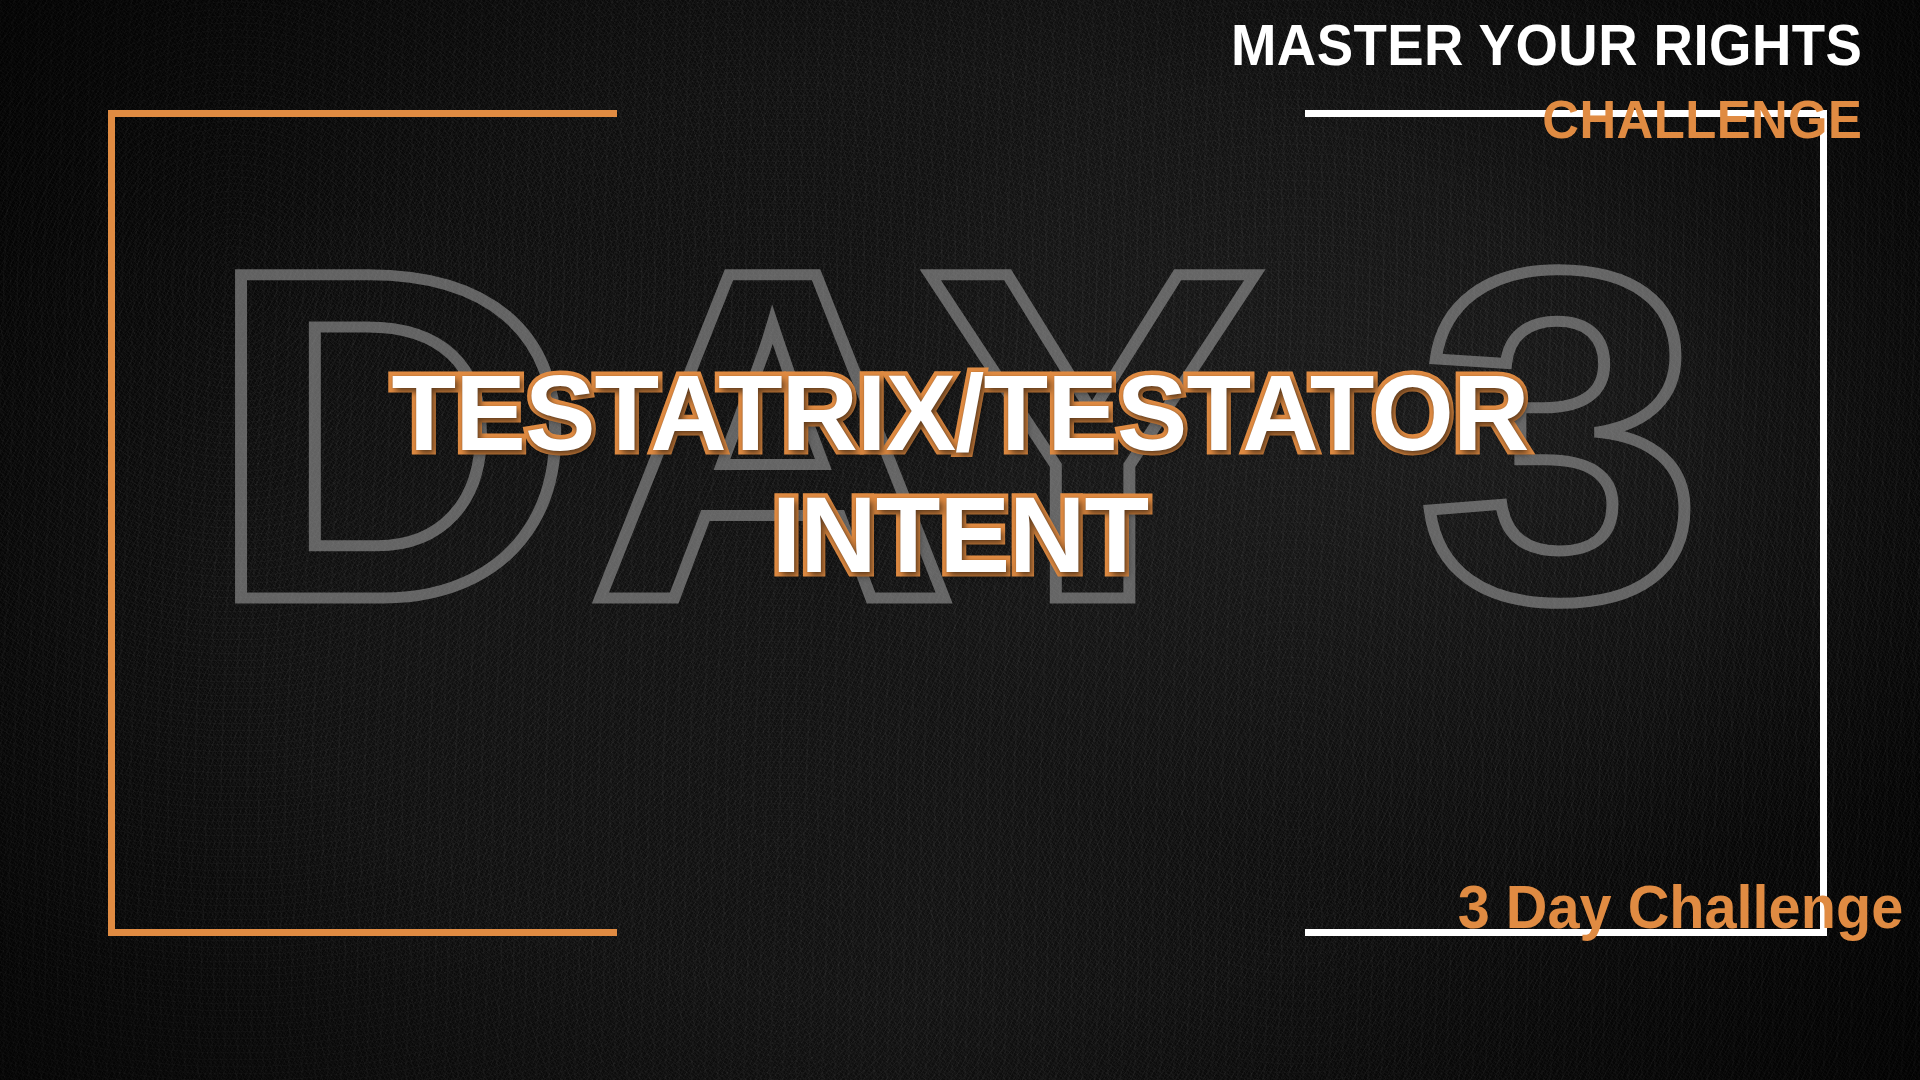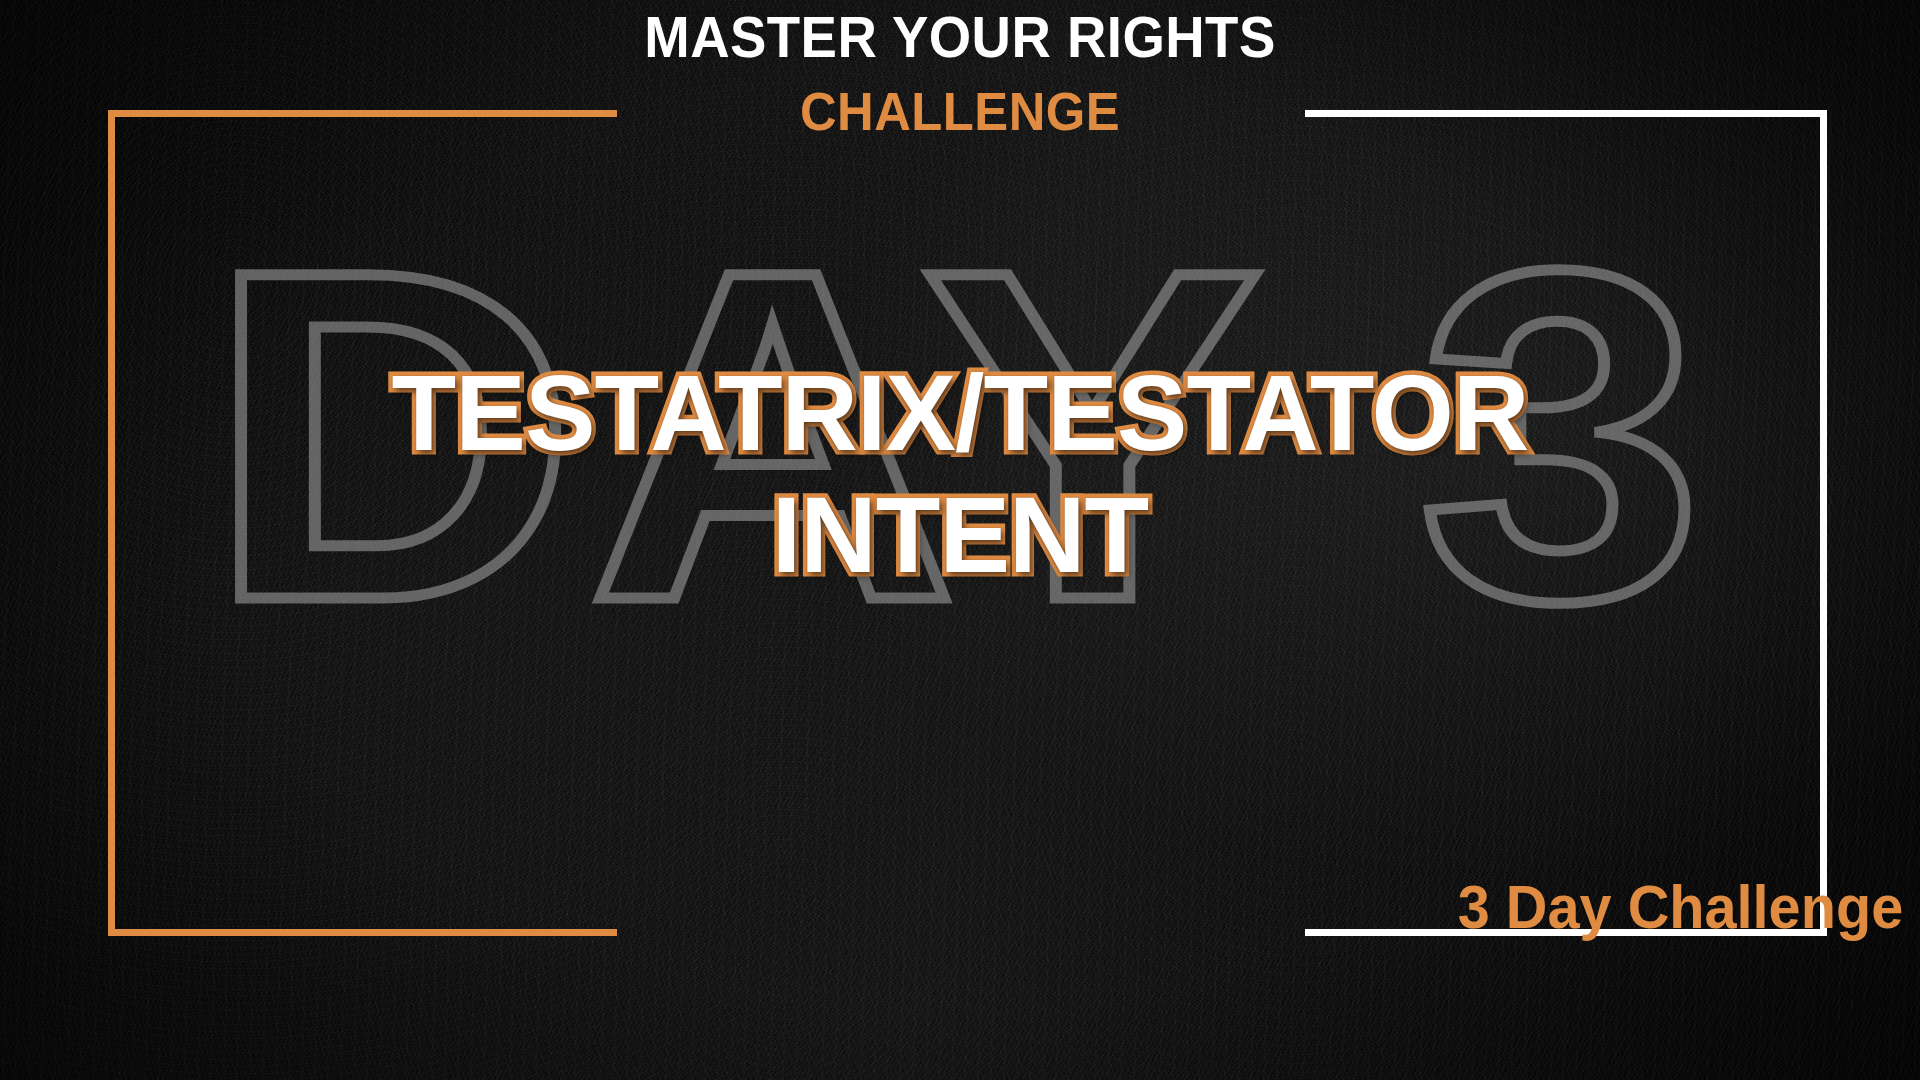--- a/index.html
+++ b/index.html
@@ -111,22 +111,22 @@
     border-top: 7px solid #ffffff;
     border-bottom: 7px solid #ffffff;
     border-left: none;
   }
 
   
   .eyebrow {
     position: absolute;
     left: 0;
     right: 0;
-    top: 8px;
-    text-align: center;
+    top: 16px;
+    text-align: right;
     z-index: 4;
   }
   .eyebrow-line1 {
     display: block;
     font-weight: 700;
     font-size: 58px;
     line-height: 1.0;
     letter-spacing: 0.5px;
     color: #ffffff;
     transform: scaleX(0.94);

